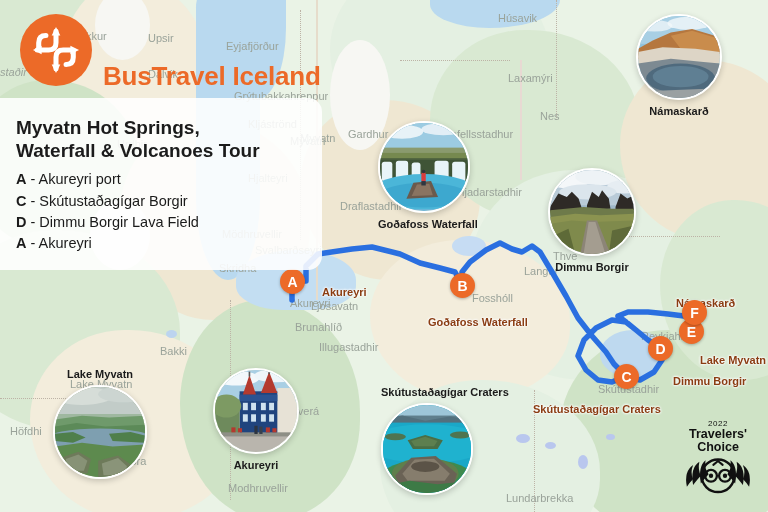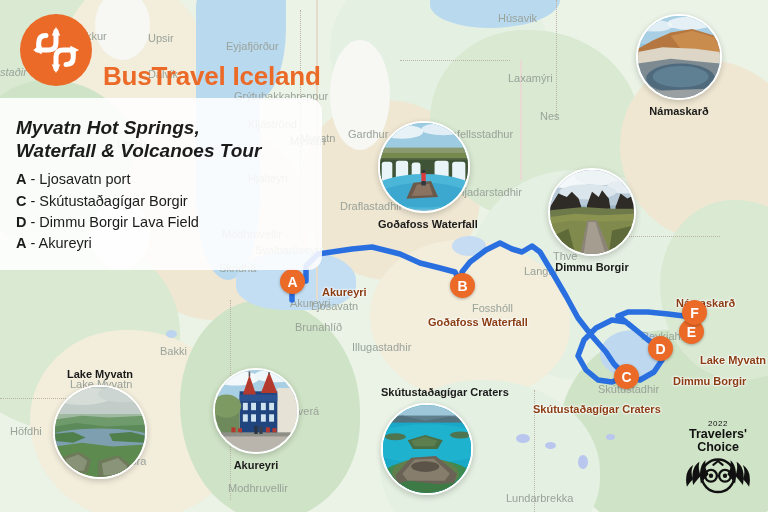--- a/index.html
+++ b/index.html
@@ -49,21 +49,20 @@
   
   .info-panel{
     position:absolute;left:-16px;top:98px;width:292px;
     background:rgba(255,255,255,.88);
     border-radius:0 14px 14px 0;
     padding:18px 14px 16px 32px;
   }
   .info-title{
     font-size:19px;font-weight:bold;color:#1b1b1b;line-height:1.22;
     margin:0 0 7px 0;
-    font-style:italic;
   }
   .leg{font-size:14.5px;color:#1b1b1b;line-height:1.46;white-space:nowrap;}
   .leg b{font-weight:bold;}
 
   
   .brand-logo{
     position:absolute;left:20px;top:14px;width:72px;height:72px;
     border-radius:50%;background:#ec6a28;
   }
   .brand-text{
@@ -154,41 +153,41 @@
       <div class="map-label" style="left: 248px; top: 118px;">Kljáströnd</div>
       <div class="map-label" style="left: 290px; top: 135px;">Mývatn</div>
       <div class="map-label" style="left: 248px; top: 172px;">Hjalteyri</div>
       <div class="map-label" style="left: 117px; top: 138px;">Urdhir</div>
       <div class="map-label" style="left: 222px; top: 228px;">Mödhruvellir</div>
       <div class="map-label" style="left: 255px; top: 244px;">Svalbarðseyri</div>
       <div class="map-label" style="left: 219px; top: 262px;">Skridha</div>
       <div class="map-label" style="left: 290px; top: 297px;">Akureyri</div>
       <div class="map-label" style="left: 311px; top: 300px;">Ljosavatn</div>
       <div class="map-label" style="left: 295px; top: 321px;">Brunahlíð</div>
-      <div class="map-label" style="left: 352px; top: 341px;">Illugastadhir</div>
+      <div class="map-label" style="left: 319px; top: 341px;">Illugastadhir</div>
       <div class="map-label" style="left: 160px; top: 345px;">Bakki</div>
       <div class="map-label" style="left: 70px; top: 378px;">Lake Myvatn</div>
       <div class="map-label" style="left: 10px; top: 425px;">Höfdhi</div>
       <div class="map-label" style="left: 285px; top: 405px;">Thverá</div>
       <div class="map-label" style="left: 120px; top: 455px;">Stóra</div>
       <div class="map-label" style="left: 228px; top: 482px;">Modhruvellir</div>
       <div class="map-label" style="left: 506px; top: 492px;">Lundarbrekka</div>
       <div class="map-label" style="left: 508px; top: 72px;">Laxamýri</div>
       <div class="map-label" style="left: 540px; top: 110px;">Nes</div>
       <div class="map-label" style="left: 498px; top: 12px;">Húsavik</div>
       <div class="map-label" style="left: 348px; top: 128px;">Gardhur</div>
       <div class="map-label" style="left: 300px; top: 132px;">Myvatn</div>
       <div class="map-label" style="left: 430px; top: 128px;">Hafrafellsstadhur</div>
       <div class="map-label" style="left: 440px; top: 186px;">Grenjadarstadhir</div>
       <div class="map-label" style="left: 340px; top: 200px;">Draflastadhir</div>
       <div class="map-label" style="left: 641px; top: 330px;">Reykjahlíð</div>
       <div class="map-label" style="left: 598px; top: 383px;">Skútustadhir</div>
       <div class="map-label" style="left: 553px; top: 250px;">Thve</div>
       <div class="map-label" style="left: 524px; top: 265px;">Langar</div>
-      <div class="map-label" style="left: 472px; top: 302px;">Fosshóll</div>
+      <div class="map-label" style="left: 472px; top: 292px;">Fosshóll</div>
     </div>
 
   <svg class="route-svg" viewBox="0 0 768 512">
     <path id="route-path" fill="none" stroke="#2a6fe0" stroke-width="5.5" stroke-linecap="round" stroke-linejoin="round" d="M292,300 L292,286 L292,281 L306,281 L306,266 L318,254 L352,249
              L372,247 L400,254 L420,263 L440,268 L455,272 L462,285
              L462,272 L470,262 L486,250 L500,243 L512,249 L522,252
              L532,246 L540,252 L552,272 L566,296 L578,318 L592,336
              L606,352 L614,364 L626,376 L640,380 L654,372 L662,360
              L660,348 L648,340 L636,330 L626,322 L618,316 L628,312
              L648,312 L668,314 L684,316 L694,312
@@ -376,21 +375,21 @@
       </svg>
     </div>
   </div>
 
   <div class="info-panel">
     <div class="info-title">
       <span>Myvatn Hot Springs,</span><br>
       <span>Waterfall &amp; Volcanoes Tour</span>
     </div>
     <div id="itinerary-list">
-        <div class="leg"><b>A</b><span> - Ljosavatn port</span></div>
+        <div class="leg"><b>A</b><span> - Akureyri port</span></div>
         <div class="leg"><b>C</b><span> - Skútustaðagígar Borgir</span></div>
         <div class="leg"><b>D</b><span> - Dimmu Borgir Lava Field</span></div>
         <div class="leg"><b>A</b><span> - Akureyri</span></div>
       </div>
   </div>
 
   <div class="brand-logo" style="background: rgb(236, 106, 40);">
     <svg viewBox="0 0 100 100" width="72" height="72">
       <g fill="none" stroke="#fff" stroke-width="7" stroke-linecap="round">
         <path d="M50,24 L50,40 Q50,50 40,50 L28,50"></path>

